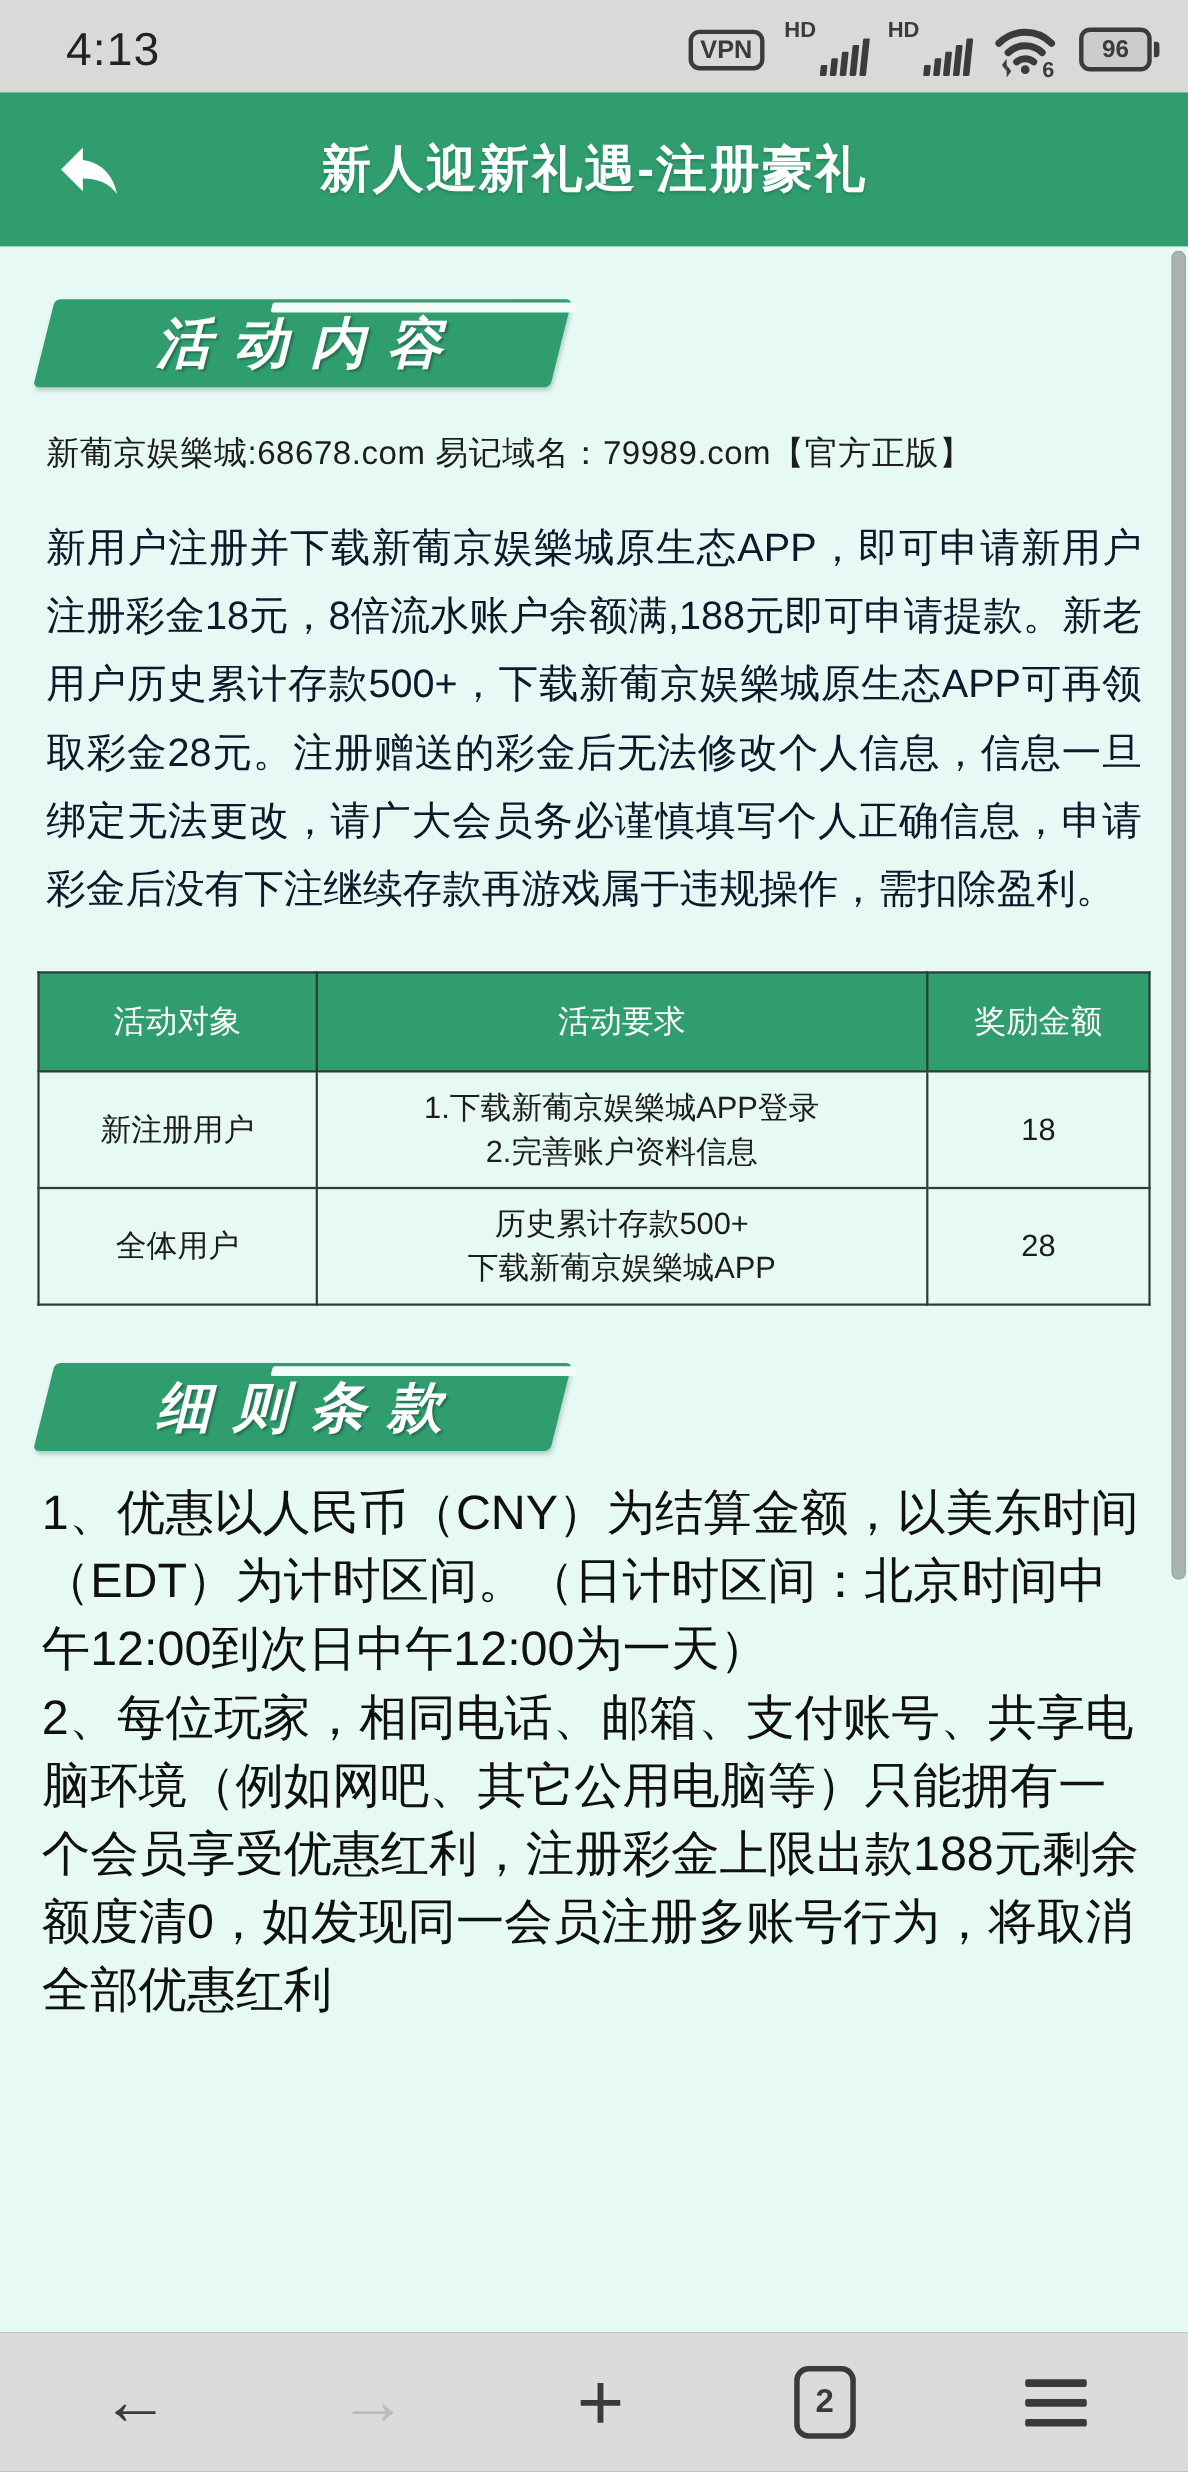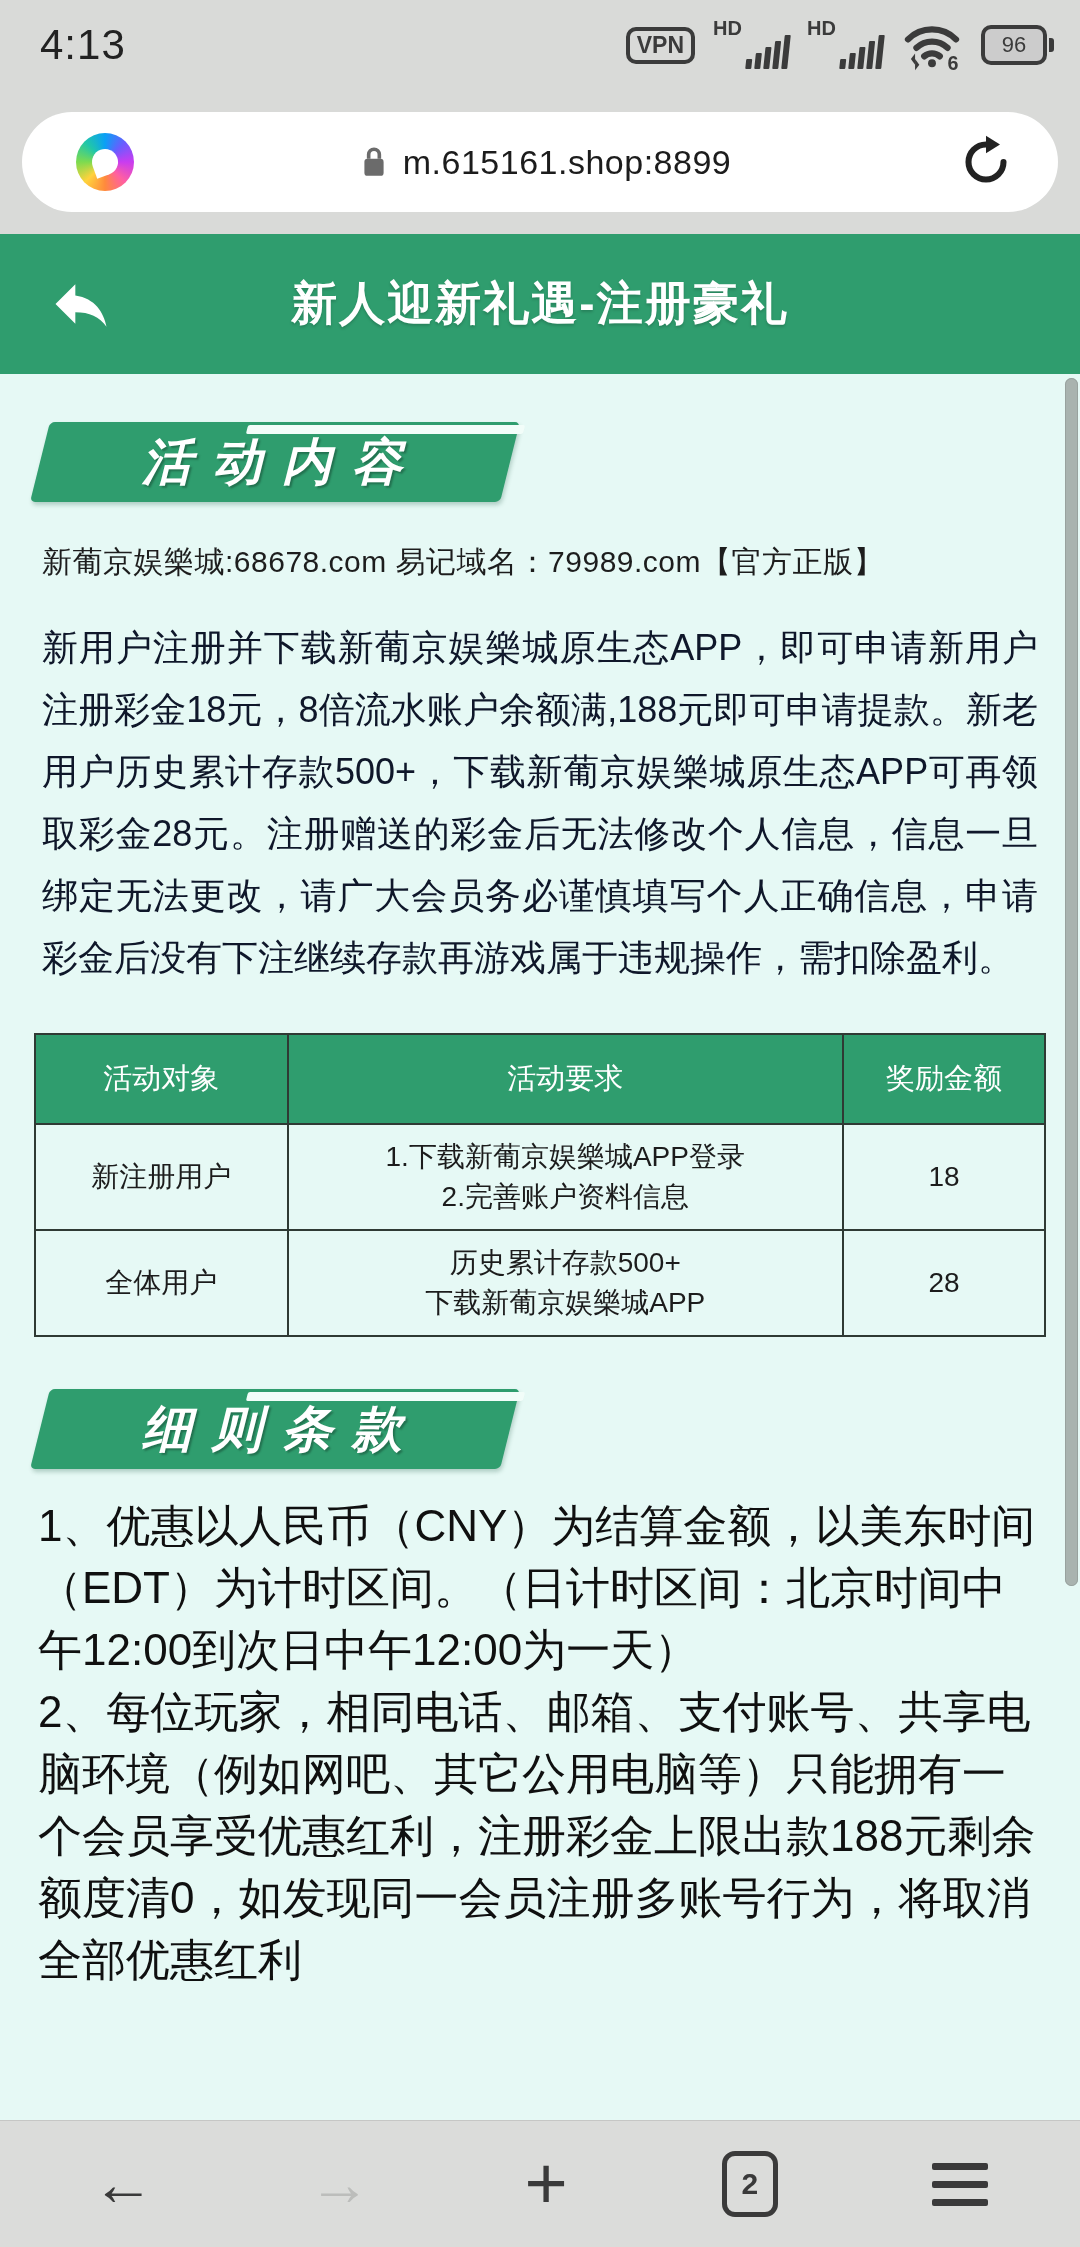--- a/index.html
+++ b/index.html
@@ -1,34 +1,34 @@
 <!DOCTYPE html>
 <html><head>
 <meta charset="utf-8">
 <style>
   html,body{margin:0;padding:0;background:#555;}
   .page{position:relative;width:1080px;height:2247px;overflow:hidden;
         font-family:"Liberation Sans","DejaVu Sans",sans-serif;
         background:#e6f9f5;display:flex;flex-direction:column;margin:0 auto;}
   
   .top-chrome{background:#d9dad8;flex:none;}
-  .status-bar{height:78px;display:flex;align-items:center;padding:6px 26px 0 40px;gap:13px;}
+  .status-bar{height:78px;display:flex;align-items:center;padding:6px 26px 0 60px;gap:13px;}
   .time{font-size:42px;font-weight:500;color:#222;letter-spacing:1px;}
   .status-icons{margin-left:auto;display:flex;align-items:center;gap:18px;}
   .vpn-badge{border:4px solid #3b3b3b;border-radius:10px;padding:1px 7px;
              font-size:23px;font-weight:700;color:#3b3b3b;}
   .signal{position:relative;width:76px;height:52px;}
   .signal .hd{position:absolute;top:-2px;left:0;font-size:20px;font-weight:700;color:#3b3b3b;}
   .signal .bars{position:absolute;bottom:2px;right:0;display:flex;align-items:flex-end;gap:3px;transform:skewX(-6deg);}
   .signal .bars i{display:block;width:6px;background:#3b3b3b;border-radius:1px;}
   .wifi{width:62px;height:52px;}
   .battery{display:flex;align-items:center;}
   .battery .shell{width:58px;height:32px;border:4px solid #3b3b3b;border-radius:10px;
                   background:#cccccc;display:flex;align-items:center;justify-content:center;
-                  font-size:22px;color:#3b3b3b;font-weight:400;}
+                  font-size:22px;color:#3b3b3b;font-weight:700;}
   .battery .nub{width:5px;height:14px;background:#3b3b3b;border-radius:0 3px 3px 0;margin-left:2px;}
   .url-pill{height:100px;margin:28px 22px 22px;background:#ffffff;border-radius:52px;
             display:flex;align-items:center;padding:0 44px 0 54px;}
   .copilot-logo{width:58px;height:58px;border-radius:50%;
       background:conic-gradient(#0aa0f5,#6a5cff,#c93cf0,#ff5fa2,#ff8a3c,#ffd23c,#7ddb4f,#21c7a8,#0aa0f5);
       position:relative;flex:none;}
   .copilot-logo::after{content:"";position:absolute;left:16px;top:16px;width:26px;height:26px;
       border-radius:50% 50% 50% 0;background:#ffffff;transform:rotate(-20deg);}
   .url-center{flex:1;display:flex;align-items:center;justify-content:center;gap:16px;min-width:0;}
   .lock{flex:none;}
@@ -123,34 +123,20 @@
         </span>
         <span class="battery">
           <span class="shell">
               <span>96</span>
             </span>
           <span class="nub"></span>
         </span>
       </div>
     </div>
 
-    <div class="url-pill">
-      <span class="copilot-logo"></span>
-      <span class="url-center">
-        <svg class="lock" viewBox="0 0 24 30" width="26" height="32">
-          <rect x="3" y="12" width="18" height="16" rx="3" fill="#6b6b6b"></rect>
-          <path d="M7 12 V8 a5 5 0 0 1 10 0 V12" fill="none" stroke="#6b6b6b" stroke-width="3.4"></path>
-        </svg>
-        <span class="url-text">m.615161.shop:8899</span>
-      </span>
-      <svg class="refresh" viewBox="0 0 24 24" width="56" height="56">
-        <path d="M19.5 12 A7.5 7.5 0 1 1 12 4.5" fill="none" stroke="#222" stroke-width="2.6" stroke-linecap="round"></path>
-        <path d="M12 0.8 L12 8.2 L18 4.5 Z" fill="#222"></path>
-      </svg>
-    </div>
   </div>
 
   <div class="app-header">
     <span class="back-btn">
       <svg viewBox="0 0 24 24" width="68" height="68">
         <path d="M10 9V5l-7 7 7 7v-4.1c5 0 8.5 1.6 11 5.1-1-5-4-10-11-11z" fill="#ffffff"></path>
       </svg>
     </span>
     <span class="app-title">新人迎新礼遇-注册豪礼</span>
     <span class="header-spacer"></span>

